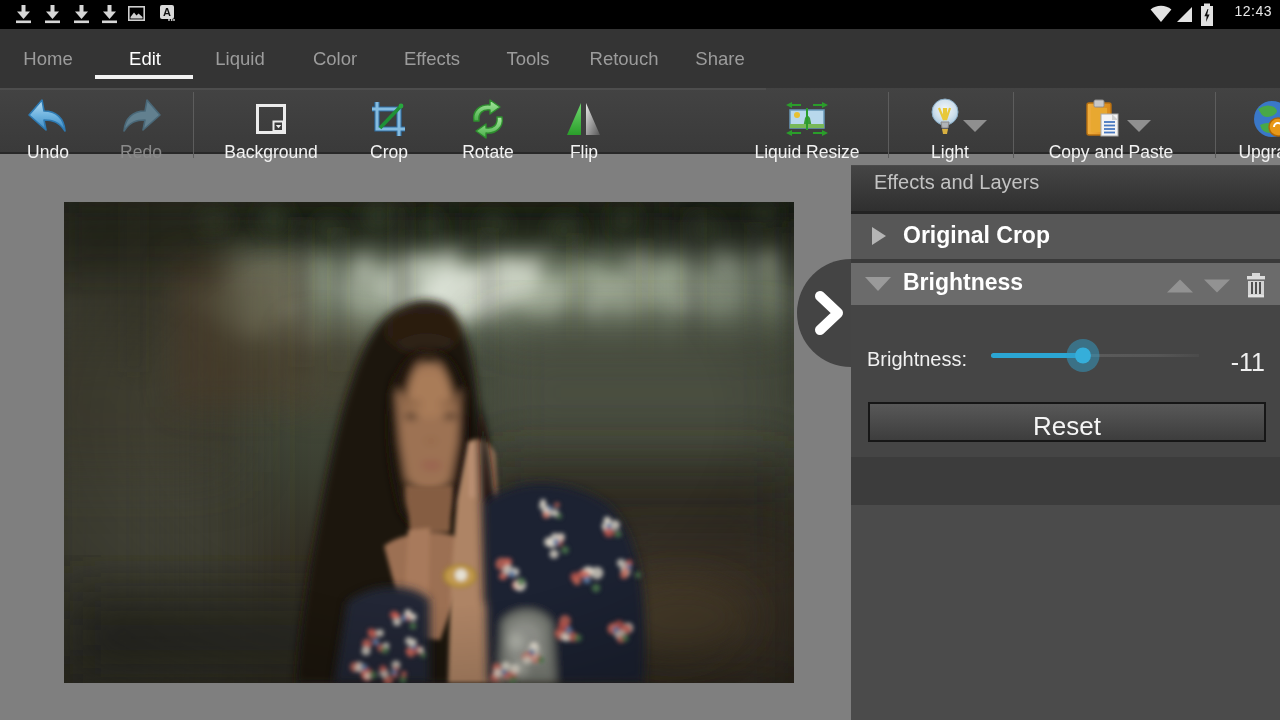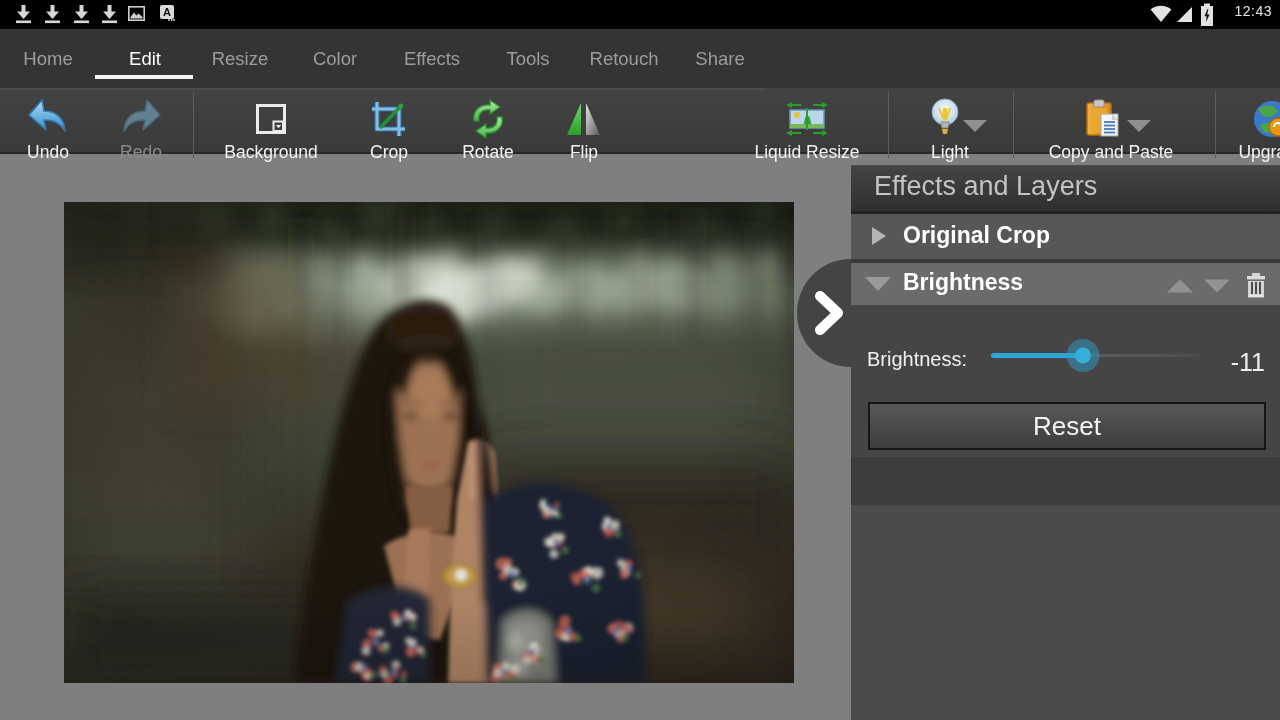--- a/index.html
+++ b/index.html
@@ -24,30 +24,30 @@
   .tlabel { color:#f2f2f2; font-size:17.5px; margin-top:-2px; white-space:nowrap; }
   .tlabel.dis { color:#8a8a8a; }
   .tsep { position:absolute; top:4px; width:1px; height:66px; background:#5d5d5d; }
   
   #canvas { left:0; top:165px; width:851px; height:555px; background:#7f7f7f; }
   #photo { position:absolute; left:64px; top:37px; width:730px; height:481px; }
   
   #panel { left:851px; top:165px; width:429px; height:555px; background:#4b4b4b; }
   #phead { position:absolute; left:0; top:1px; width:429px; height:48px;
      background:linear-gradient(#454545,#2f2f2f); border-bottom:3px solid #232323; }
-  #phead span { position:absolute; left:23px; top:5px; font-size:27px; color:#c3c3c3; }
+  #phead span { position:absolute; left:23px; top:5px; font-size:20px; color:#c3c3c3; }
   #prow1 { position:absolute; left:0; top:49px; width:429px; height:45px; background:#575757; }
   #psep1 { position:absolute; left:0; top:94px; width:429px; height:4px; background:#3a3a3a; }
   #prow2 { position:absolute; left:0; top:98px; width:429px; height:42px; background:#6b6b6b; }
   .rowtext { position:absolute; left:52px; top:8px; font-size:23px; font-weight:bold; color:#fff; }
   #pcontent { position:absolute; left:0; top:140px; width:429px; height:152px; background:#454545; }
   #pstrip { position:absolute; left:0; top:292px; width:429px; height:48px; background:#3c3c3c; }
   #blabel { position:absolute; left:16px; top:43px; font-size:20px; color:#f0f0f0; }
   #bval { position:absolute; right:15px; top:43px; font-size:25px; color:#f0f0f0; }
-  #resetbtn { position:absolute; left:17px; top:237px; width:398px; height:48px;
+  #resetbtn { position:absolute; left:17px; top:237px; width:398px; height:40px;
     background:linear-gradient(#585858,#3d3d3d); border:2px solid #161616;
     color:#f5f5f5; font-size:26px; text-align:center; line-height:44px; }
   
   #chev { left:797px; top:259px; width:54px; height:108px; overflow:hidden; }
   #chevc { position:absolute; left:0; top:0; width:108px; height:108px; border-radius:54px; background:#444; }
 </style>
 </head>
 <body>
 <div id="root">
   <div class="abs" id="canvas">
@@ -384,21 +384,21 @@
       <svg class="sticon" style="left:1200px;top:3px" width="14" height="24" viewBox="0 0 14 24">
 <rect x="4" y="0.5" width="6" height="3" fill="#e2e2e2"></rect>
 <rect x="1" y="3" width="12" height="20" fill="#e2e2e2"></rect>
 <path d="M7.6 6 L4.4 13.2 L6.6 13.2 L6 19 L9.6 11.4 L7.2 11.4 L8.4 6 Z" fill="#111"></path>
 </svg>
     <span id="sttime">12:43</span>
   </div>
   <div class="abs" id="menubar">
     <span class="mitem" style="left:48px">Home</span>
     <span class="mitem sel" style="left:145px">Edit</span>
-    <span class="mitem" style="left:240px">Resize</span>
+    <span class="mitem" style="left:240px">Liquid</span>
     <span class="mitem" style="left:335px">Color</span>
     <span class="mitem" style="left:432px">Effects</span>
     <span class="mitem" style="left:528px">Tools</span>
     <span class="mitem" style="left:624px">Retouch</span>
     <span class="mitem" style="left:720px">Share</span>
     <div id="edituline"></div>
   </div>
   <div class="abs" id="toolbar">
     <div id="tbtopline"></div>
     <div class="titem" style="left:48px;width:110px">

